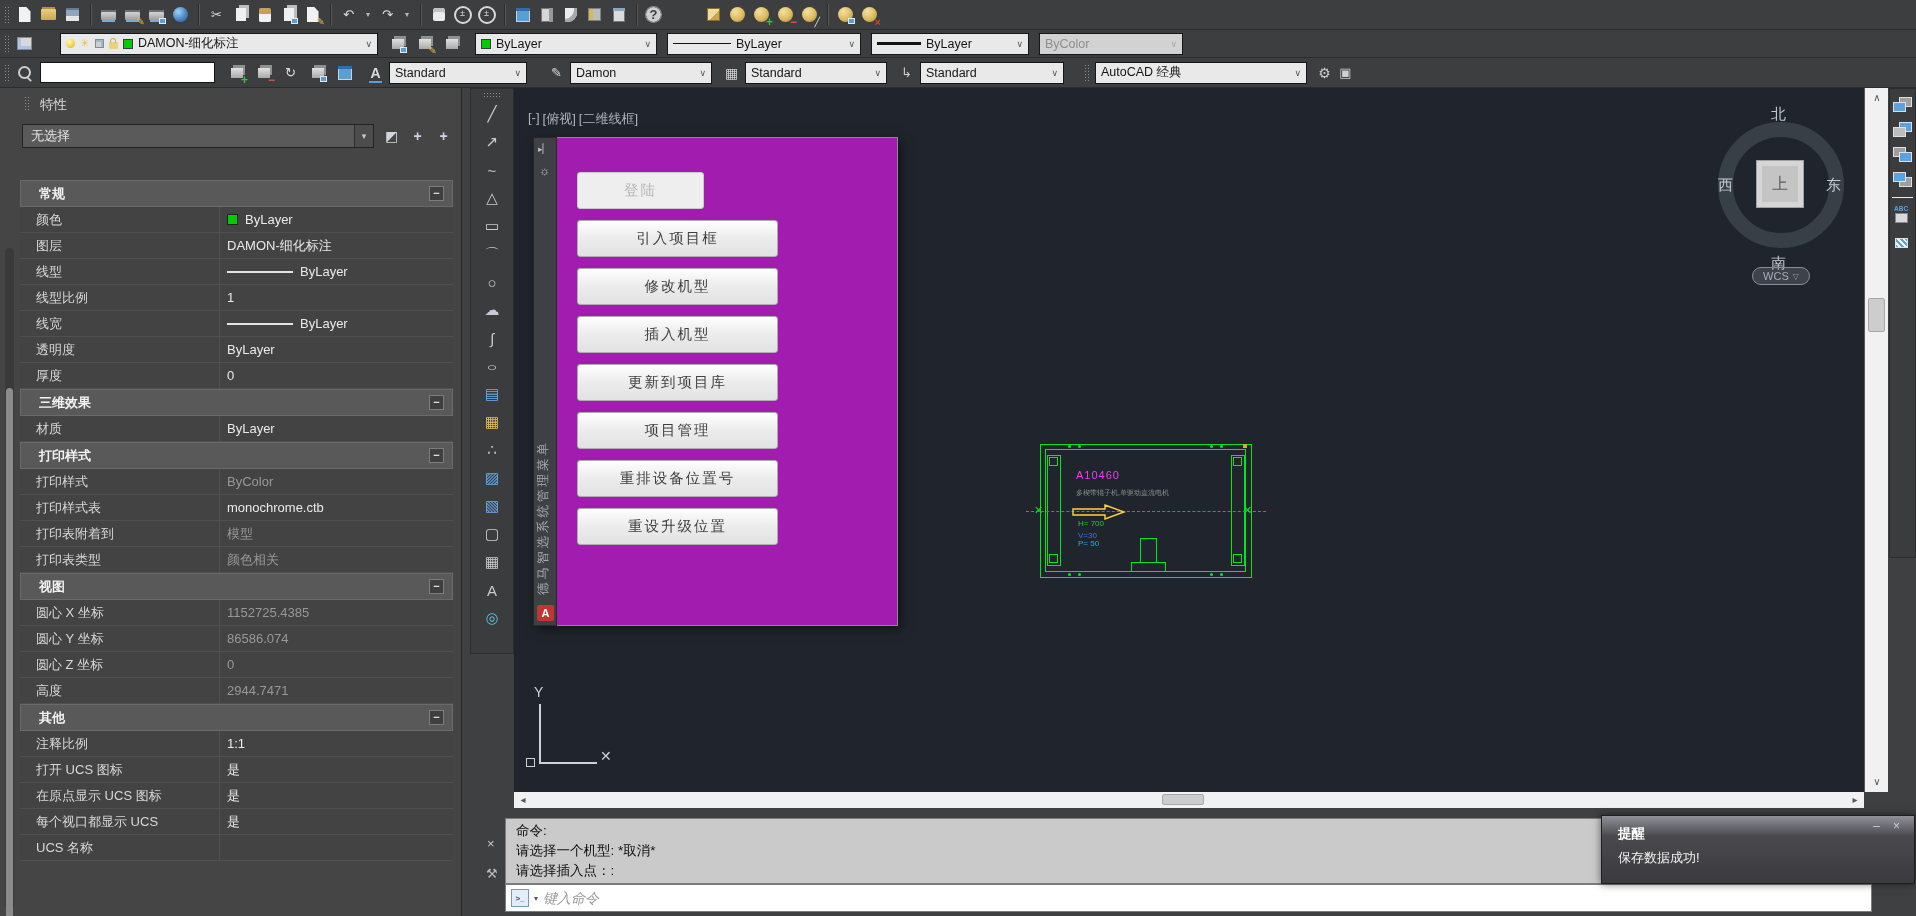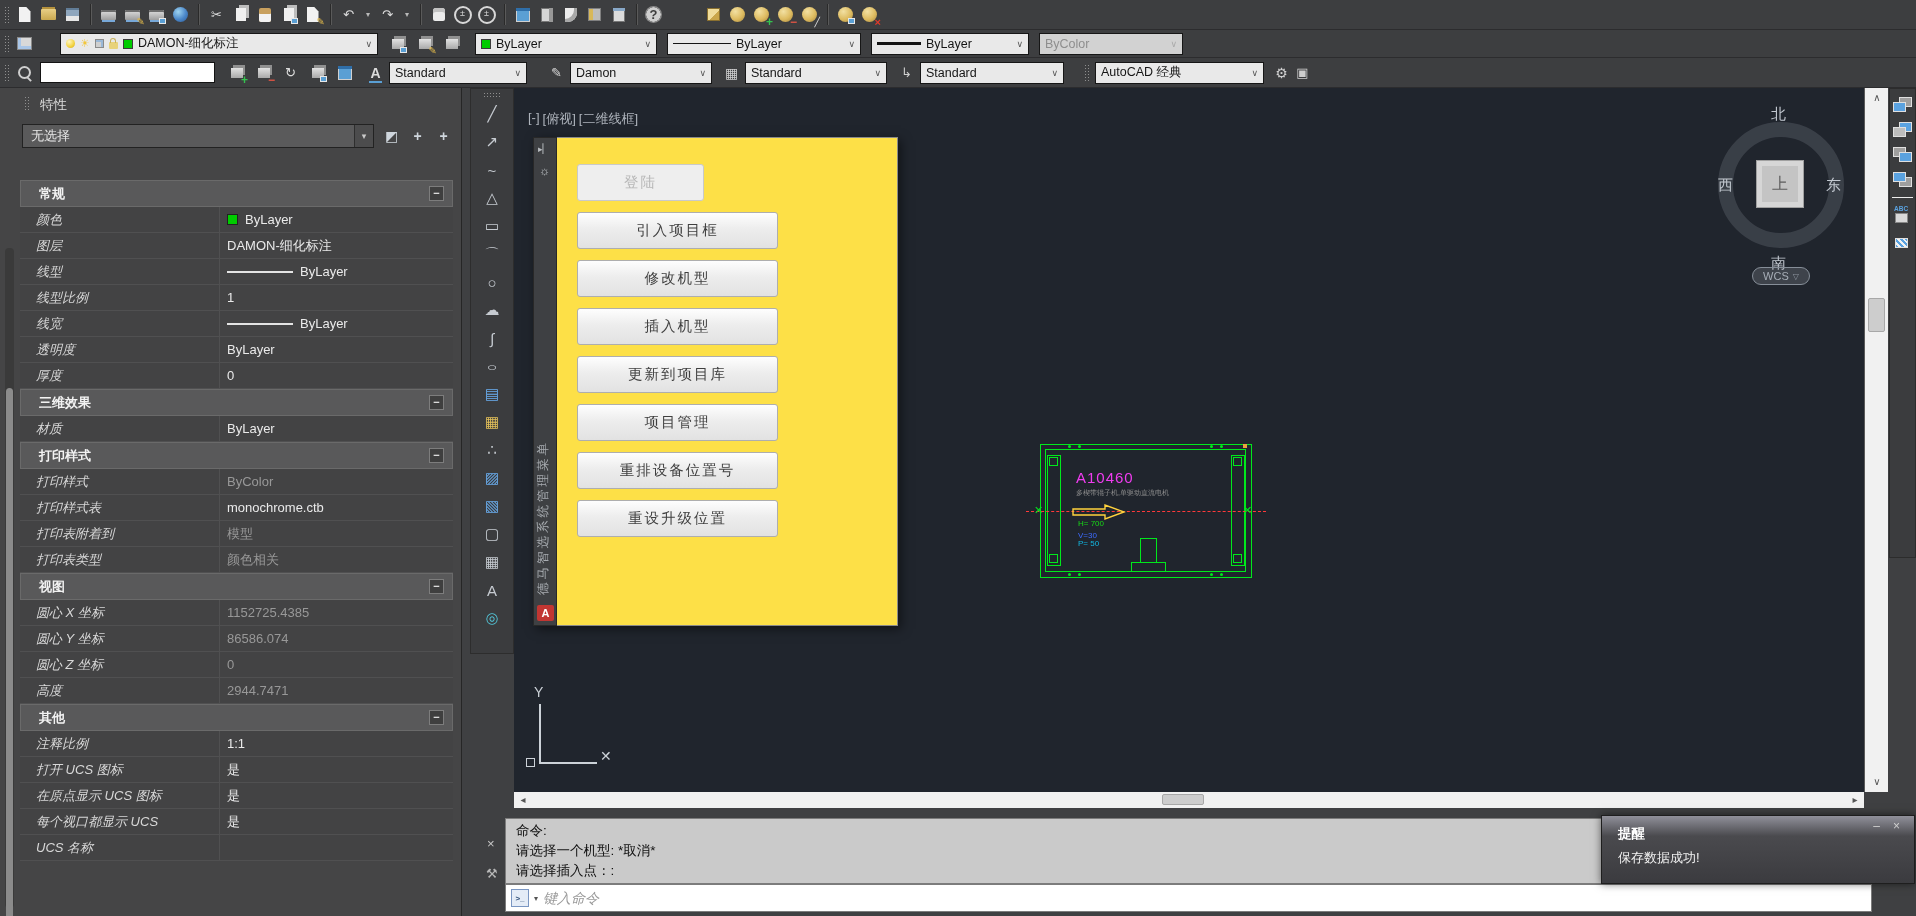--- a/index.html
+++ b/index.html
@@ -109,21 +109,21 @@
                    display:flex; align-items:center; justify-content:center; color:#c9c9c9; font-size:9px; }
   #prop-tools { position:absolute; left:382px; top:37px; display:flex; gap:7px; }
   #prop-tools .tbicon { color:#cfd6dd; font-size:14px; font-weight:bold; }
   #prop-rows { position:absolute; left:20px; top:92px; right:8px; }
   .psec { height:27px; background:#59595a; border:1px solid #6a6a6a; display:flex; align-items:center;
           padding-left:18px; color:#f2f2f2; font-weight:bold; font-size:13px; }
   .psec .m { margin-left:auto; margin-right:8px; width:15px; height:15px; background:#3f3f3f;
              border:1px solid #7d7d7d; color:#e2e2e2; font-size:11px; line-height:12px; text-align:center; }
   .prow { height:26px; display:flex; border-bottom:1px solid #505051; background:#434344; font-size:13px; }
   .plabel { width:200px; padding-left:16px; color:#d8d8d8; display:flex; align-items:center;
-            border-right:1px solid #505051;font-style:italic; }
+            border-right:1px solid #505051; }
   .pval { flex:1; padding-left:7px; color:#eaeaea; display:flex; align-items:center; gap:7px; }
   .pval.dim { color:#989898; }
   .pswatch { width:11px; height:11px; border:1px solid #222; flex:none; }
   .pline { width:66px; height:0; border-top:2px solid #e4e4e4; flex:none; }
   #prop-scroll { position:absolute; left:5px; top:160px; bottom:8px; width:9px; background:#3a3a3a; border-radius:4px; }
   #prop-thumb { position:absolute; left:1px; top:140px; width:7px; height:555px; background:#8b8b8b; border-radius:4px; }
 
   
   #draw-toolbar { position:absolute; left:470px; top:88px; width:44px; height:566px; background:#3b3c3e;
                   border:1px solid #2d2d2d; display:flex; flex-direction:column; align-items:center; padding-top:3px; }
@@ -148,21 +148,21 @@
   #ucs .hline { position:absolute; left:13px; top:78px; width:58px; height:1.5px; background:#ccd2d8; }
   #ucs .xlab { position:absolute; left:74px; top:64px; font-size:14px; }
   #ucs .obox { position:absolute; left:0px; top:74px; width:9px; height:9px; border:1.5px solid #ccd2d8; }
 
   
   #machine { position:absolute; left:526px; top:356px; width:212px; height:134px; }
   .grect { position:absolute; border:1px solid #00e81c; }
   .gdot { position:absolute; width:3px; height:3px; border-radius:50%; background:#00e81c; }
   #m-centerline { position:absolute; left:-14px; top:67px; width:240px; border-top:1px dashed #ff3939; }
   .xmark { position:absolute; color:#00e81c; font-size:11px; top:60px; }
-  #m-model { position:absolute; left:36px; top:25px; color:#f03cf0; font-size:15px; letter-spacing:1px;text-align:center; }
+  #m-model { position:absolute; left:36px; top:25px; color:#f03cf0; font-size:11px; letter-spacing:1px;text-align:center; }
   #m-desc { position:absolute; left:36px; top:44px; color:#8f8f8f; font-size:7px; }
   #m-h { position:absolute; left:38px; top:75px; color:#17d917; font-size:8px; }
   #m-v { position:absolute; left:38px; top:87px; color:#3d6bff; font-size:8px; }
   #m-p { position:absolute; left:38px; top:95px; color:#12b6e0; font-size:8px; }
   #m-grip { position:absolute; left:203px; top:0px; width:4px; height:4px; background:#e8a33d; }
 
   
   #viewcube { position:absolute; left:1190px; top:16px; width:150px; height:190px; }
   #vc-ring { position:absolute; left:14px; top:18px; width:126px; height:126px; border-radius:50%;
              border:15px solid rgba(190,200,212,0.16); }
@@ -183,21 +183,21 @@
                   box-shadow:3px 3px 10px rgba(0,0,0,0.5); }
   #menu-strip { width:24px; background:#3e4043; border:1px solid #282828; position:relative; flex:none; }
   #menu-pin { position:absolute; left:4px; top:6px; color:#b9bdc1; font-size:9px; }
   #menu-gear { position:absolute; left:5px; top:26px; color:#b9bdc1; font-size:12px; }
   #menu-vtitle { position:absolute; left:1px; top:292px; height:176px; width:20px;
                  writing-mode:vertical-rl; text-orientation:sideways; transform:rotate(180deg);
                  color:#a9adb2; font-size:12.5px; letter-spacing:3px; text-align:center; }
   #menu-logo { position:absolute; left:3px; bottom:4px; width:17px; height:16px; background:#c23632;
                color:#fff; font-size:11px; font-weight:bold; border-radius:2px; display:flex;
                align-items:center; justify-content:center; }
-  #menu-body { flex:1; background:#fde047; border:1px solid #8a8a8a; border-left:none; padding-top:26px; }
+  #menu-body { flex:1; background:#a21caf; border:1px solid #8a8a8a; border-left:none; padding-top:34px; }
   .mbtn { display:flex; align-items:center; justify-content:center; margin:0 0 11px 20px;
           width:201px; height:37px; background:linear-gradient(180deg,#fefefe,#ededed 45%,#e2e2e2);
           border:1px solid #aeaeae; border-radius:3px; font-size:14.5px; color:#3f3f3f; letter-spacing:2px; }
   .mbtn.disabled { width:127px; background:#eeeeee; color:#b7b7b7; border-color:#c9c9c9; }
 
   
   #vscroll { position:absolute; left:1864px; top:88px; width:24px; height:704px; background:#f1f1f1;
              border-left:1px solid #5a5a5a; }
   #vscroll .up, #vscroll .down { position:absolute; left:0; width:24px; height:20px; color:#555;
              font-size:10px; text-align:center; line-height:20px; }
@@ -369,21 +369,21 @@
     <div class="combo" style="width:142px;margin-left:4px;">
       <span>Standard</span>
       <span class="arr">∨</span>
     </div>
     <span class="tbicon" style="margin-left:10px;color:#cfcfcf;">↳</span>
     <div class="combo" style="width:144px;margin-left:4px;">
       <span>Standard</span>
       <span class="arr">∨</span>
     </div>
     <div class="vgrip" style="margin-left:20px;"></div>
-    <div class="combo" style="width:169px;">
+    <div class="combo" style="width:212px;">
       <span>AutoCAD 经典</span>
       <span class="arr">∨</span>
     </div>
     <span class="tbicon" style="margin-left:8px;color:#cfcfcf;font-size:14px;">⚙</span>
     <span class="tbicon" style="margin-left:2px;color:#cfcfcf;font-size:13px;">▣</span>
   </div>
 
   <div id="prop-palette">
     <div class="hgrip"></div>
     <div id="prop-title">特性</div>

